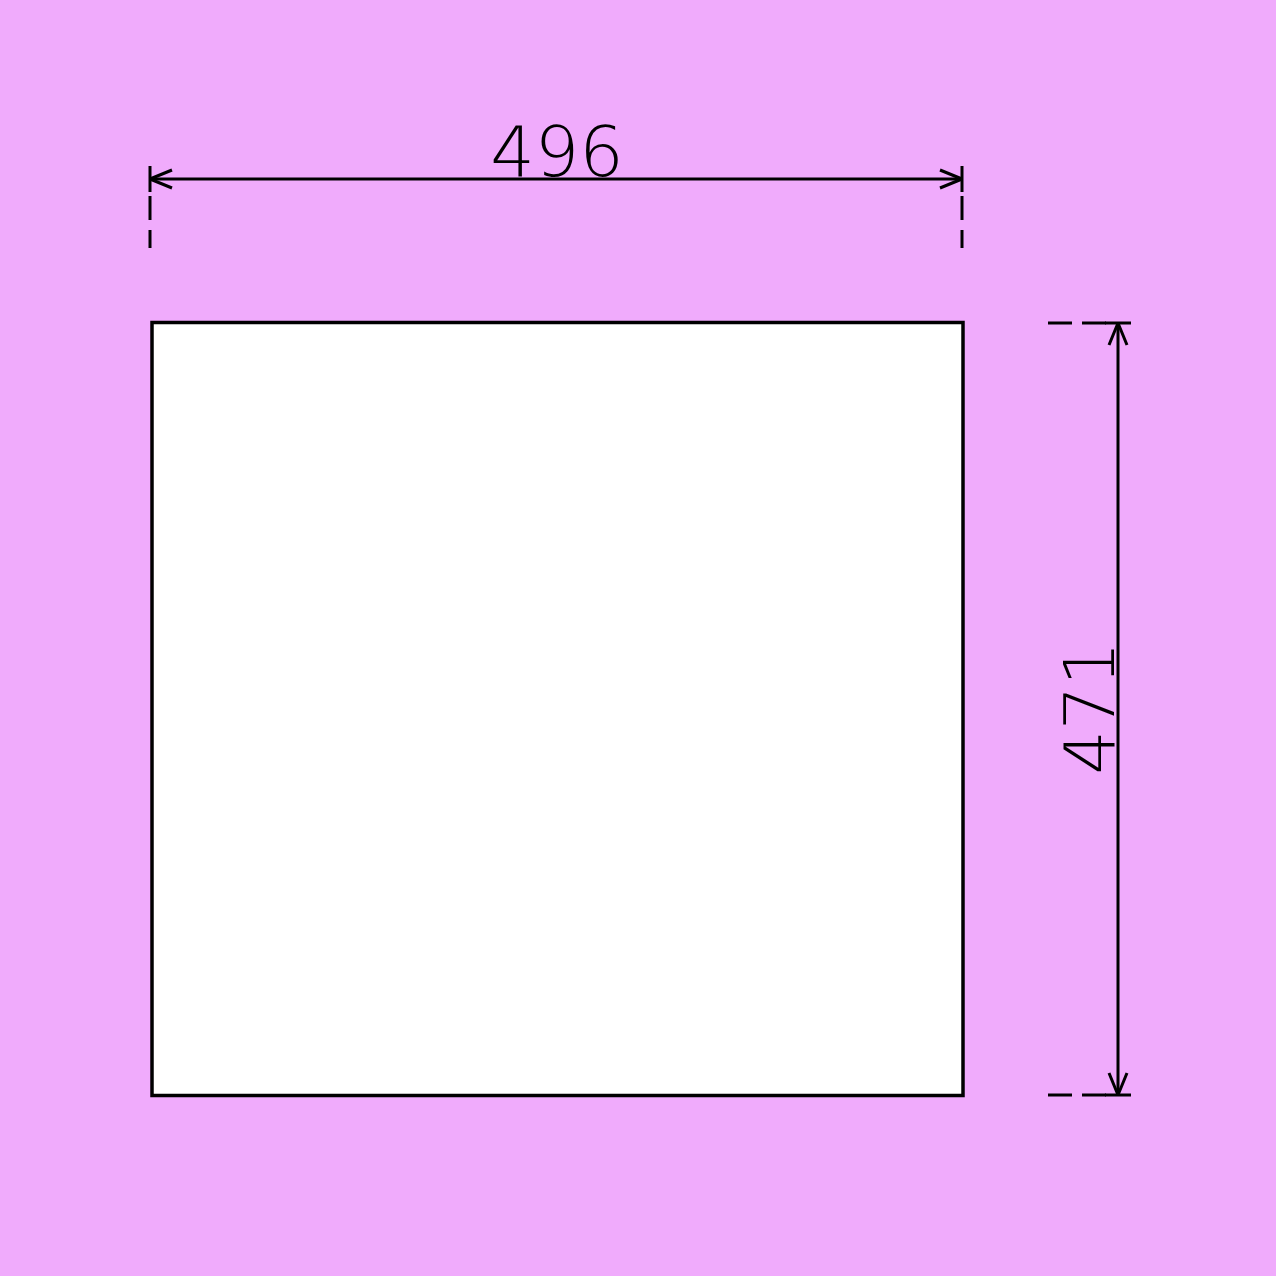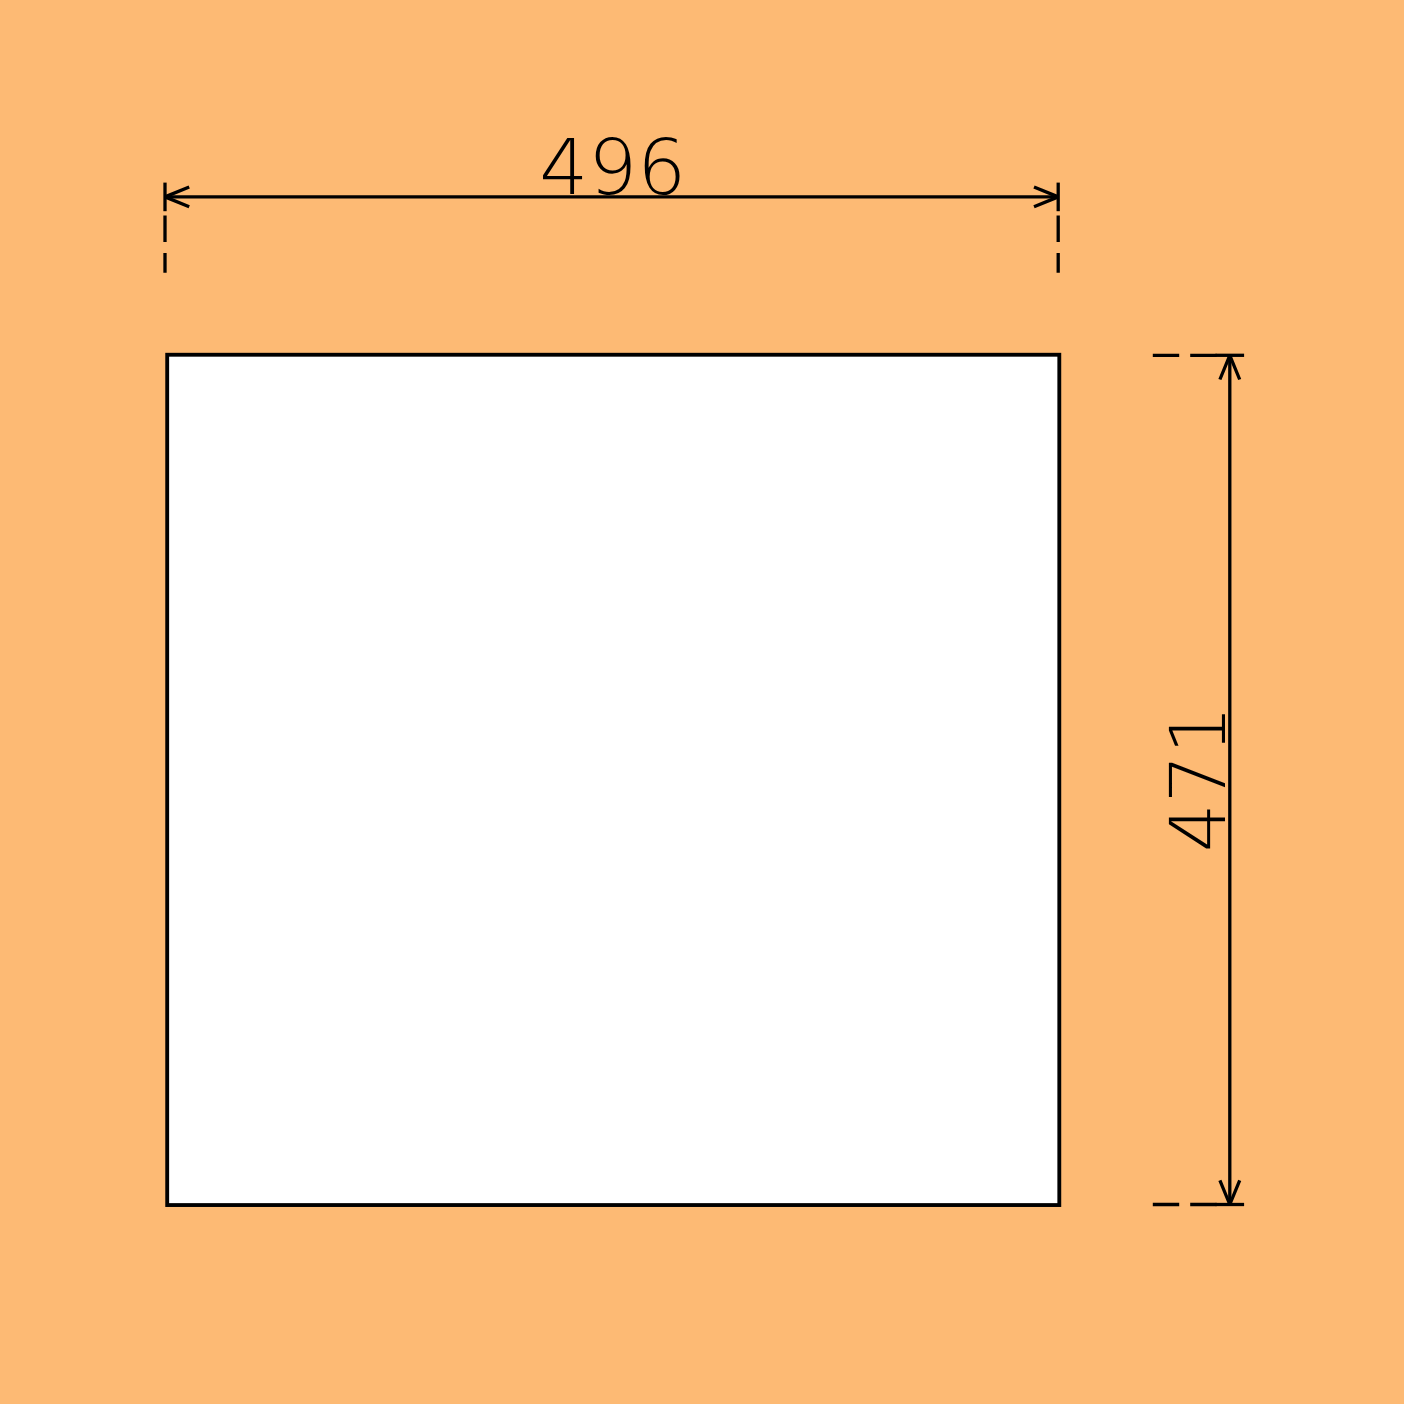--- a/index.html
+++ b/index.html
@@ -7,21 +7,21 @@
     padding: 0;
     background: #ffffff;
     width: 1276px;
     height: 1276px;
     overflow: hidden;
   }
   .canvas-wrap {
     position: relative;
     width: 1276px;
     height: 1276px;
-    background: #fdba74;
+    background: #f0abfc;
   }
   svg {
     display: block;
     position: absolute;
     top: 0;
     left: 0;
   }
   .dim-text {
     font-family: "DejaVu Sans", sans-serif;
     font-size: 70px;

